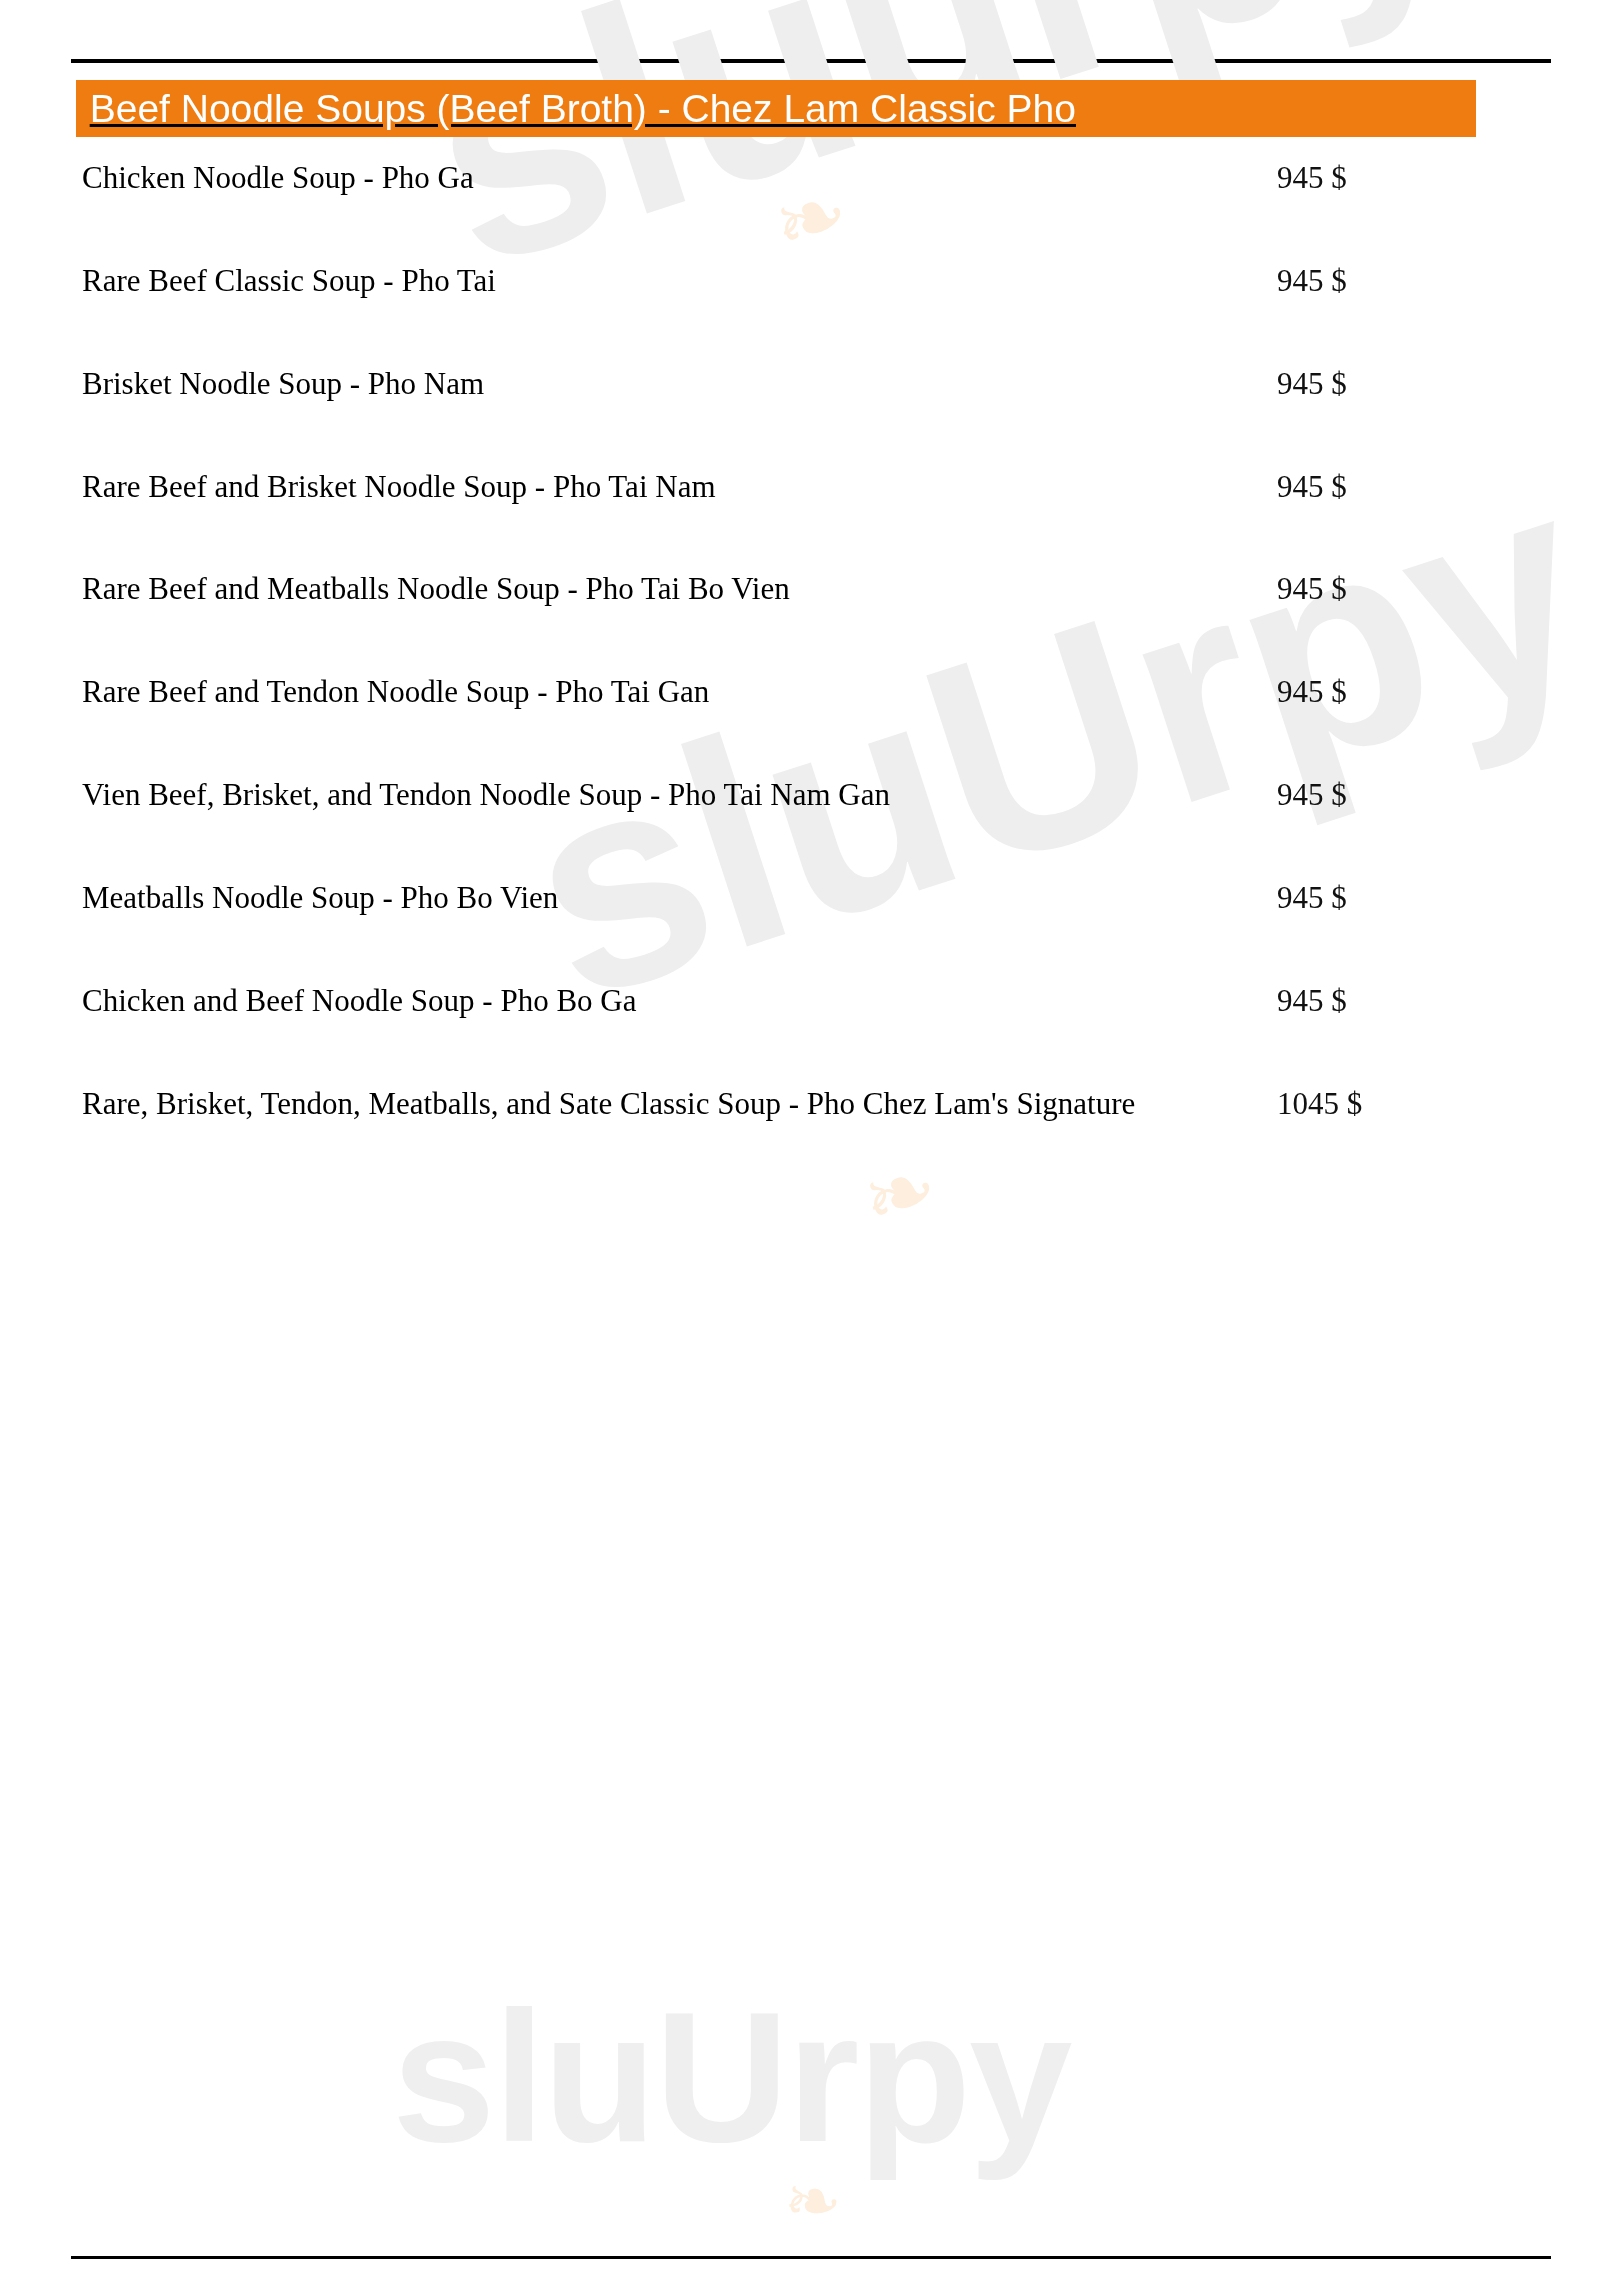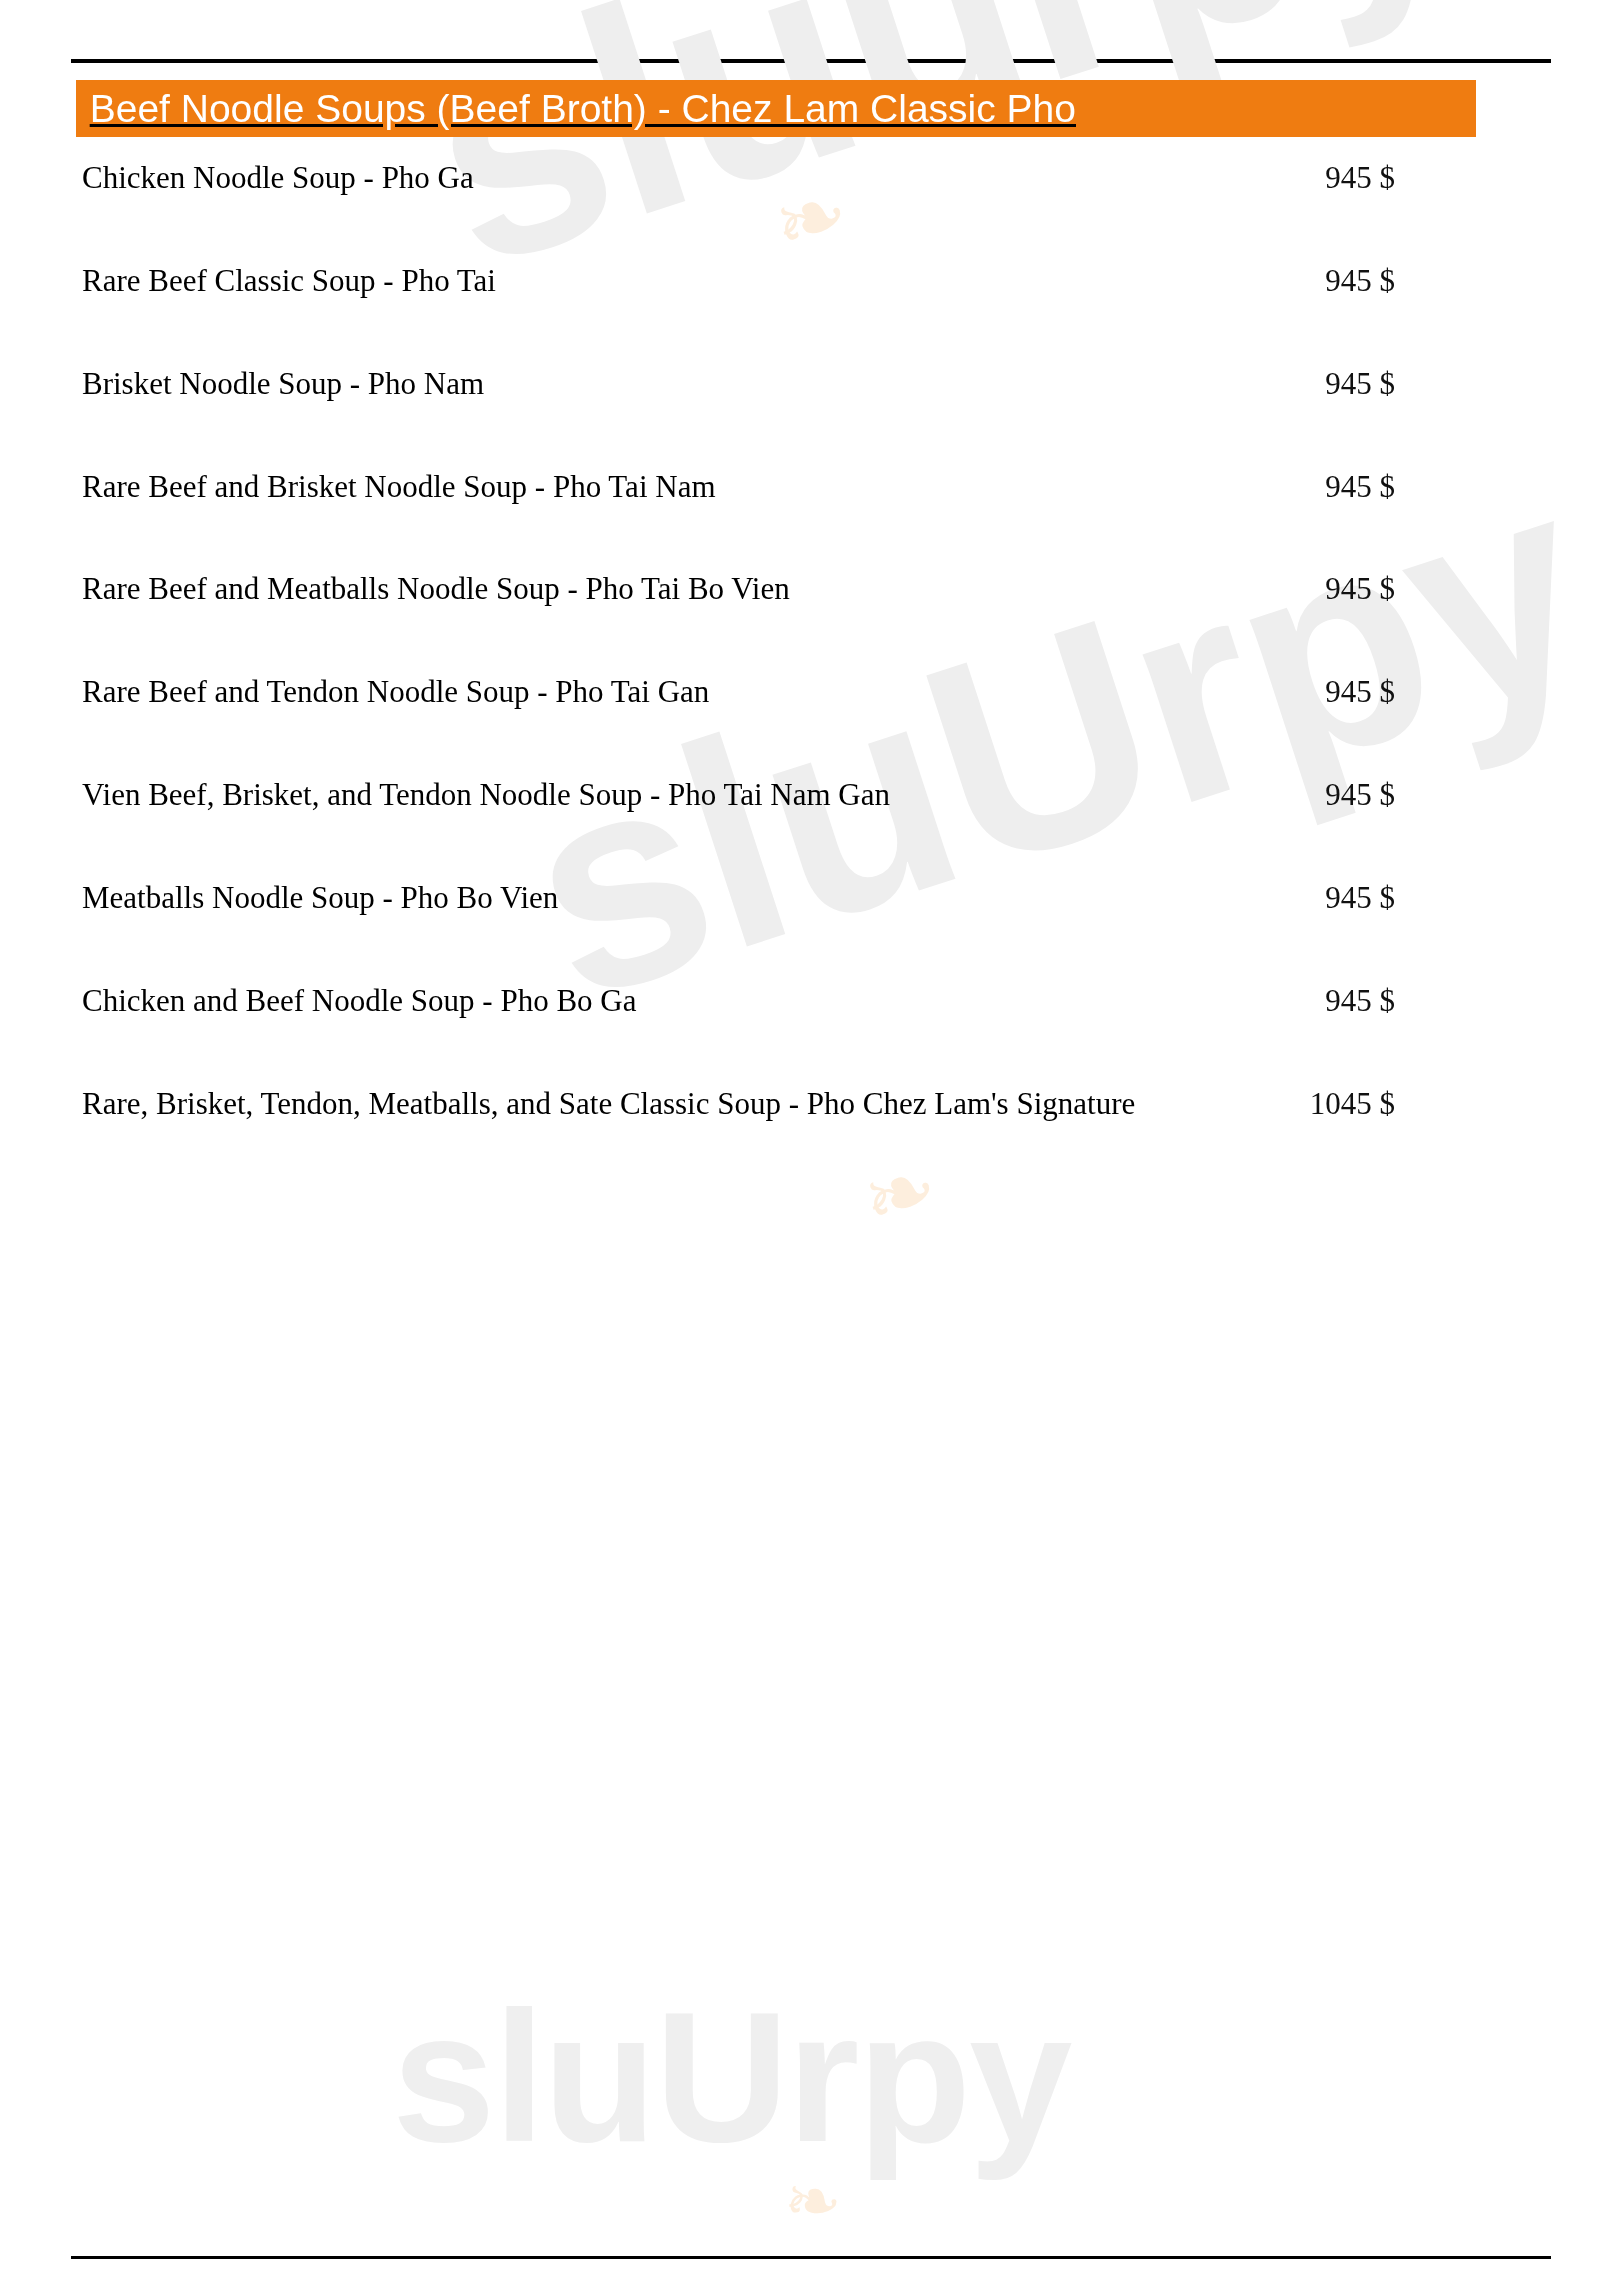--- a/index.html
+++ b/index.html
@@ -138,21 +138,20 @@
     font-size: 31px;
     color: #000000;
     line-height: 1.35;
     max-width: 1098px;
   }
   .menu-price {
     font-size: 31px;
     color: #111111;
     line-height: 1.35;
     white-space: nowrap;
-    text-align: right;
     min-width: 118px;
   }
 </style>
 </head>
 <body>
 
 <div class="page">
 
   <div class="rule-top"></div>
 

